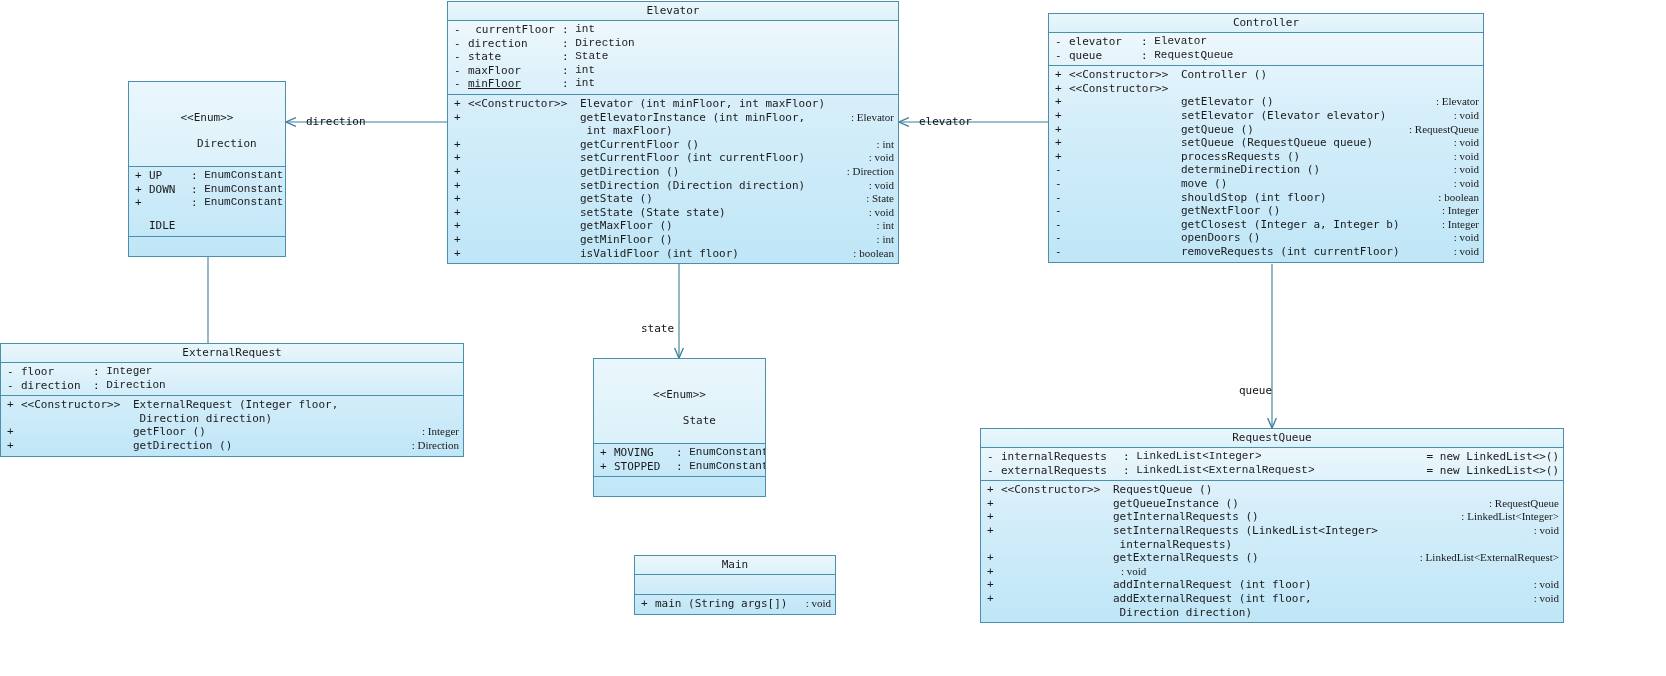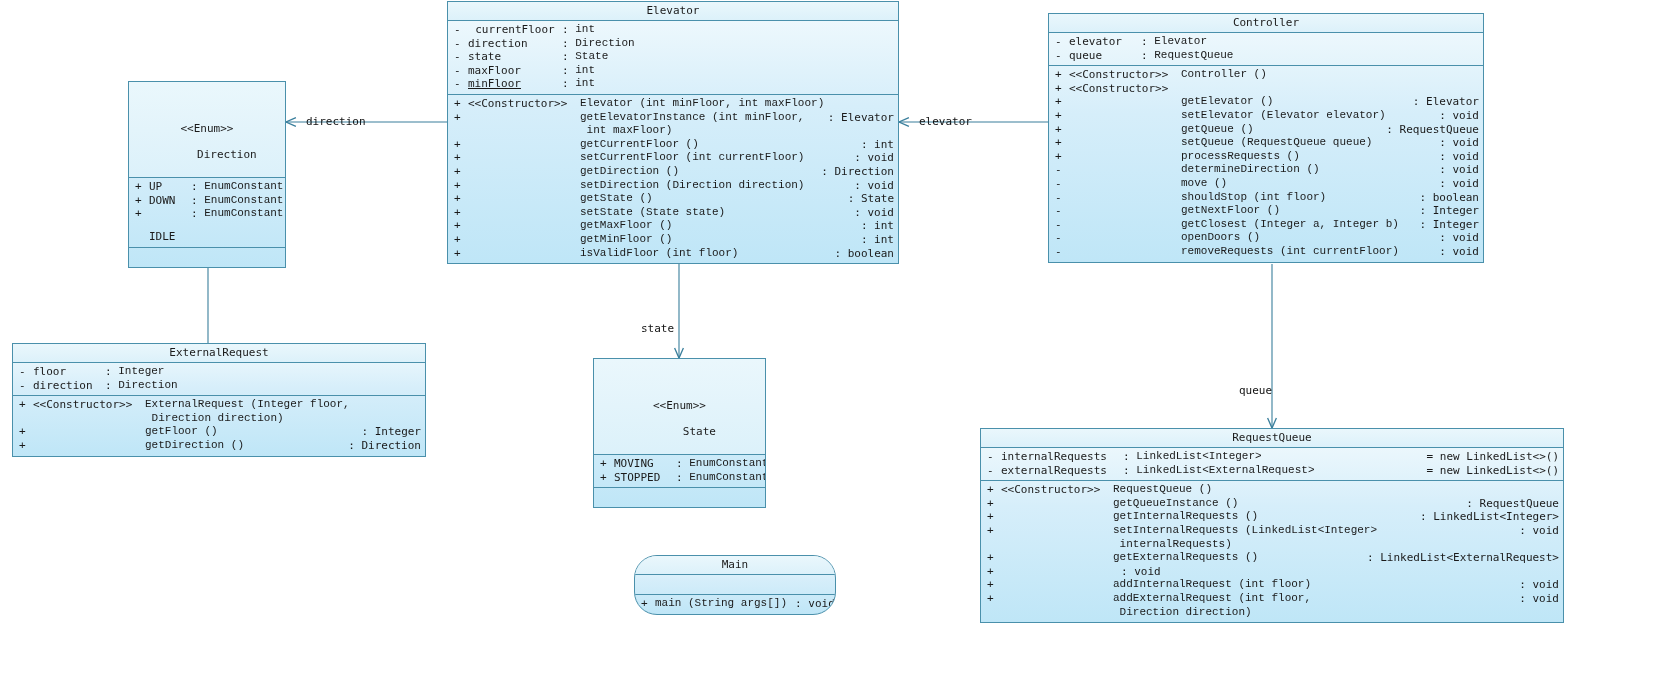--- a/index.html
+++ b/index.html
@@ -38,21 +38,21 @@
   }
   .uml .title {
     text-align: center;
     padding: 2px 4px 3px 4px;
     background: linear-gradient(to bottom, #eaf7fc 0%, #dcf1fa 100%);
     border-bottom: 1px solid #4a90ab;
     white-space: pre;
     line-height: 13px;
   }
   .uml .title.enum {
-    padding-top: 14px;
+    padding-top: 3px;
   }
   .uml .title .stereo { display: block; }
   .uml .compartment {
     border-bottom: 1px solid #4a90ab;
     padding: 2px 0 3px 0;
   }
   .uml .compartment.last { border-bottom: none; }
   .uml .compartment.empty { min-height: 14px; }
   .row {
     display: flex;
@@ -64,26 +64,26 @@
     width: 14px;
     flex: 0 0 14px;
   }
   .stereocol {
     flex: 0 0 auto;
     width: 112px;
   }
   .name {
     flex: 1 1 auto;
     white-space: pre;
-    font-family: Liberation Mono, monospace;
   }
   .rtype {
     flex: 0 0 auto;
     padding-left: 8px;
     white-space: pre;
+    font-family: Liberation Serif, serif;
   }
   .attrrow .aname { flex: 0 0 auto; }
   .attrrow .sep { flex: 0 0 auto; }
   .attrrow .atype { flex: 1 1 auto; font-family: Liberation Mono, monospace; }
   .attrrow .adefault { flex: 0 0 auto; padding-left: 6px; }
   .edge-label {
     position: absolute;
     font-family: "DejaVu Sans Mono", "Liberation Mono", monospace;
     font-size: 11px;
     color: #111;
@@ -371,21 +371,21 @@
       <div class="row attrrow">
         <span class="vis">+</span>
         <span class="aname" style="width:62px;">STOPPED</span>
         <span class="sep">: </span>
         <span class="atype">EnumConstant</span>
       </div>
     </div>
     <div class="compartment last empty"></div>
   </div>
 
-  <div class="uml" style="left:12px; top:343px; width:414px;">
+  <div class="uml" style="left:0px; top:343px; width:464px;">
     <div class="title">ExternalRequest</div>
     <div class="compartment">
       <div class="row attrrow">
         <span class="vis">-</span>
         <span class="aname" style="width:72px;">floor</span>
         <span class="sep">: </span>
         <span class="atype">Integer</span>
       </div>
       <div class="row attrrow">
         <span class="vis">-</span>
@@ -481,21 +481,21 @@
       <div class="row">
         <span class="vis">+</span>
         <span class="stereocol"></span>
         <span class="name">addExternalRequest (int floor,
  Direction direction)</span>
         <span class="rtype">: void</span>
       </div>
     </div>
   </div>
 
-  <div class="uml" style="left:634px; top:555px; width:202px;border-radius:23px;">
+  <div class="uml" style="left:634px; top:555px; width:202px;">
     <div class="title">Main</div>
     <div class="compartment empty"></div>
     <div class="compartment last">
       <div class="row">
         <span class="vis">+</span>
         <span class="stereocol" style="width:0px;"></span>
         <span class="name">main (String args[])</span>
         <span class="rtype">: void</span>
       </div>
     </div>

